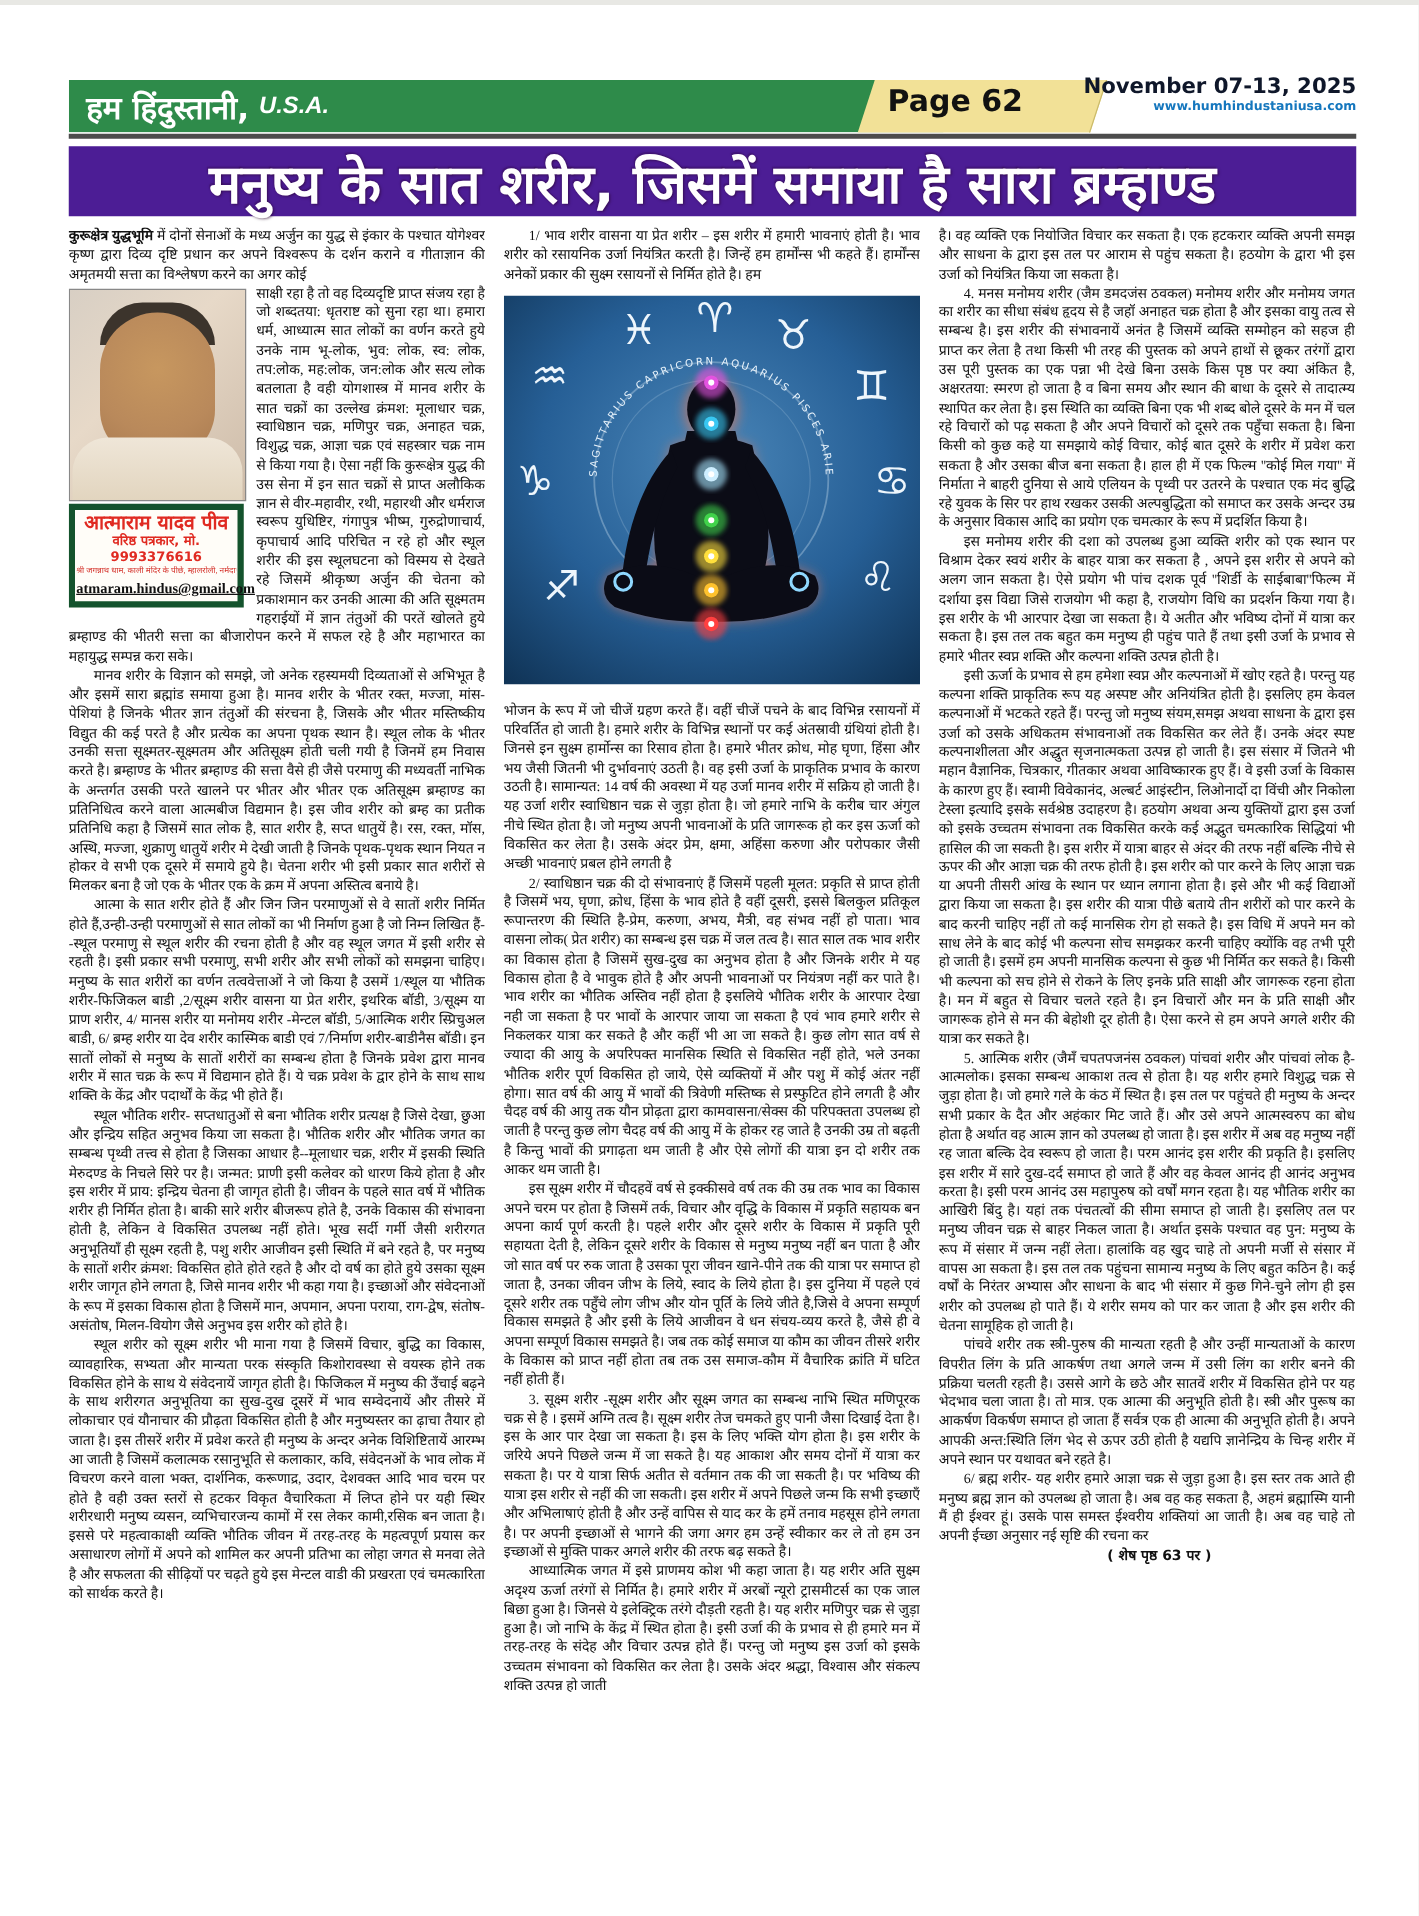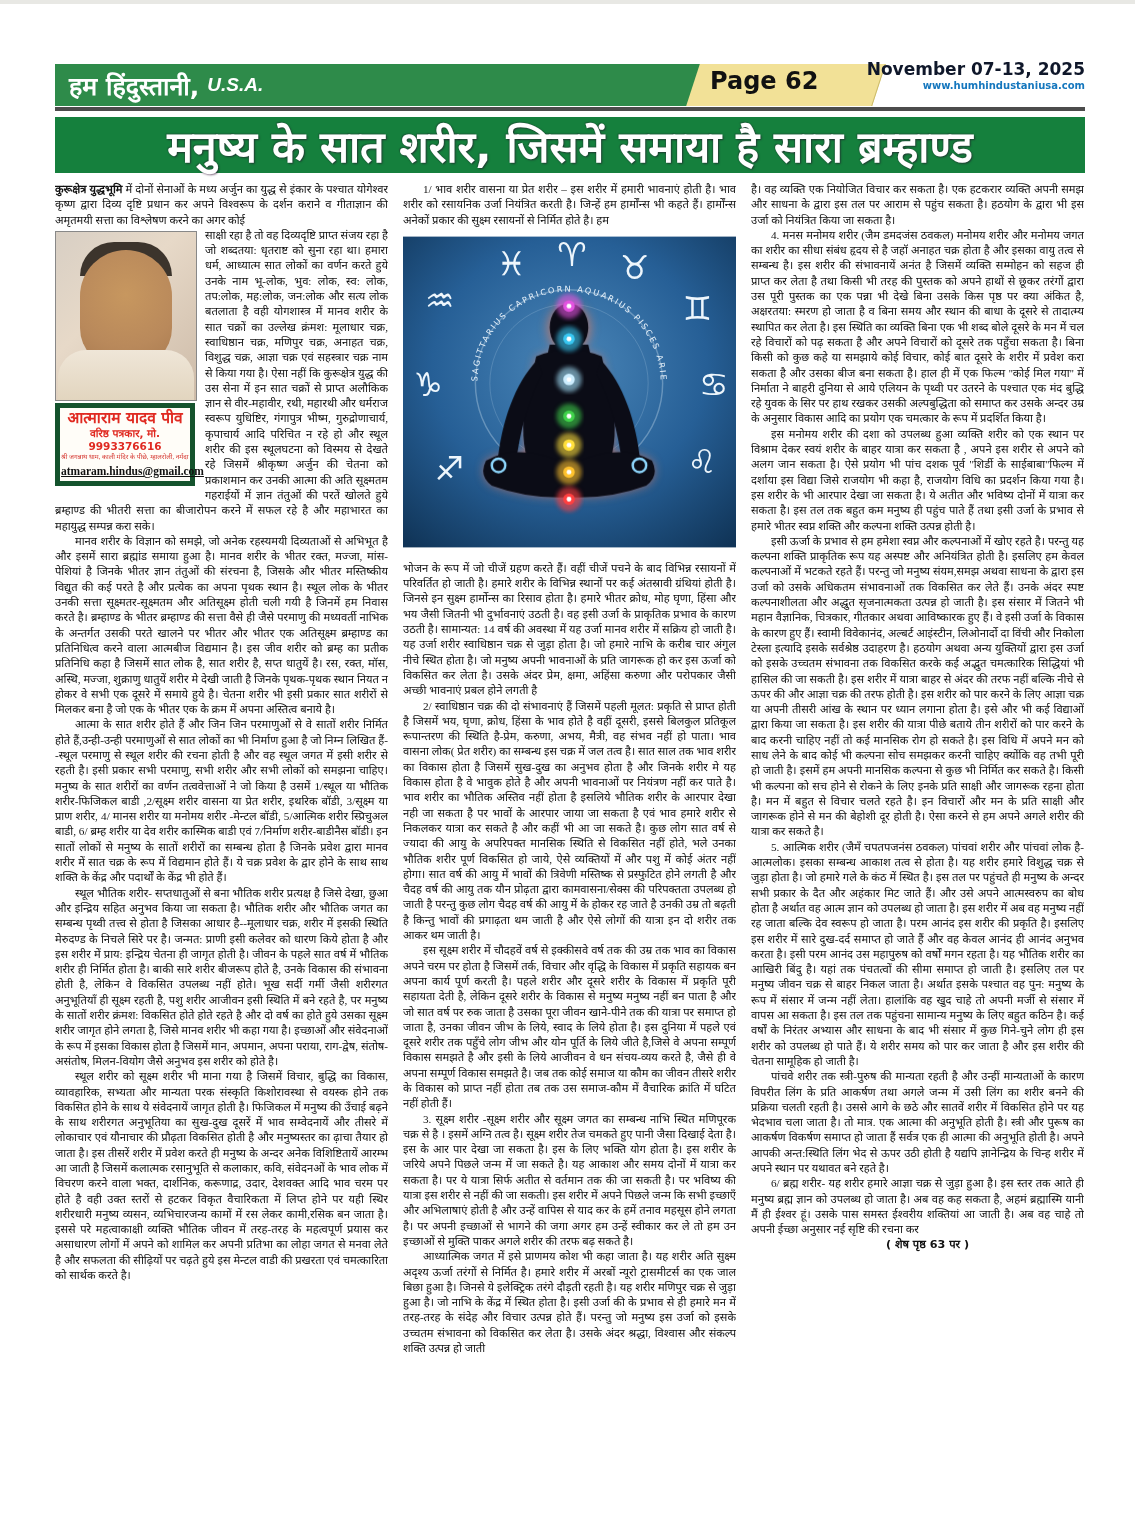--- a/index.html
+++ b/index.html
@@ -15,21 +15,21 @@
                  font-family:"Liberation Sans",sans-serif;}
   .pagebox{position:absolute;left:638px;top:0;height:42px;width:185px;background:#f2e197;
            transform:skewX(-18deg);border-right:1px solid #caba6a;}
   .pagebox-label{position:absolute;left:655px;top:3px;width:170px;text-align:left;
            font-family:"DejaVu Sans",sans-serif;font-weight:bold;font-size:24px;color:#111;}
   .hdr-right{position:absolute;right:0;top:-4px;text-align:right;line-height:1.15;}
   .hdr-date{color:#0f172a;font-family:"DejaVu Sans",sans-serif;font-weight:bold;font-size:17px;}
   .hdr-site{color:#1577be;font-family:"DejaVu Sans",sans-serif;font-weight:bold;font-size:10px;text-decoration:none;display:block;}
   .hdr-rule{position:absolute;left:55px;top:103px;width:1030px;height:4px;background:#4c4c4c;}
   
-  .headline-bar{position:absolute;left:55px;top:113px;width:1030px;height:56px;background:#15803d;
+  .headline-bar{position:absolute;left:55px;top:113px;width:1030px;height:56px;background:#4c1d95;
       display:flex;align-items:center;justify-content:center;}
   .headline{color:#ffffff;font-family:"DejaVu Sans",sans-serif;font-weight:bold;font-size:43px;
       white-space:nowrap;text-shadow:1px 1px 2px rgba(40,0,40,.55), -1px -1px 1px rgba(40,0,40,.25);}
   
   .cols{position:absolute;left:55px;top:178px;width:1030px;height:1296px;display:flex;gap:15px;align-items:flex-end;}
   .col{width:333px;height:1296px;overflow:hidden;text-align:justify;}
   .col p{margin:0;padding:0;font-size:11.2px;line-height:15.3px;color:#111;text-indent:20px;}
   .col p.noindent{text-indent:0;}
   .col p b.lead{font-weight:bold;}
   

